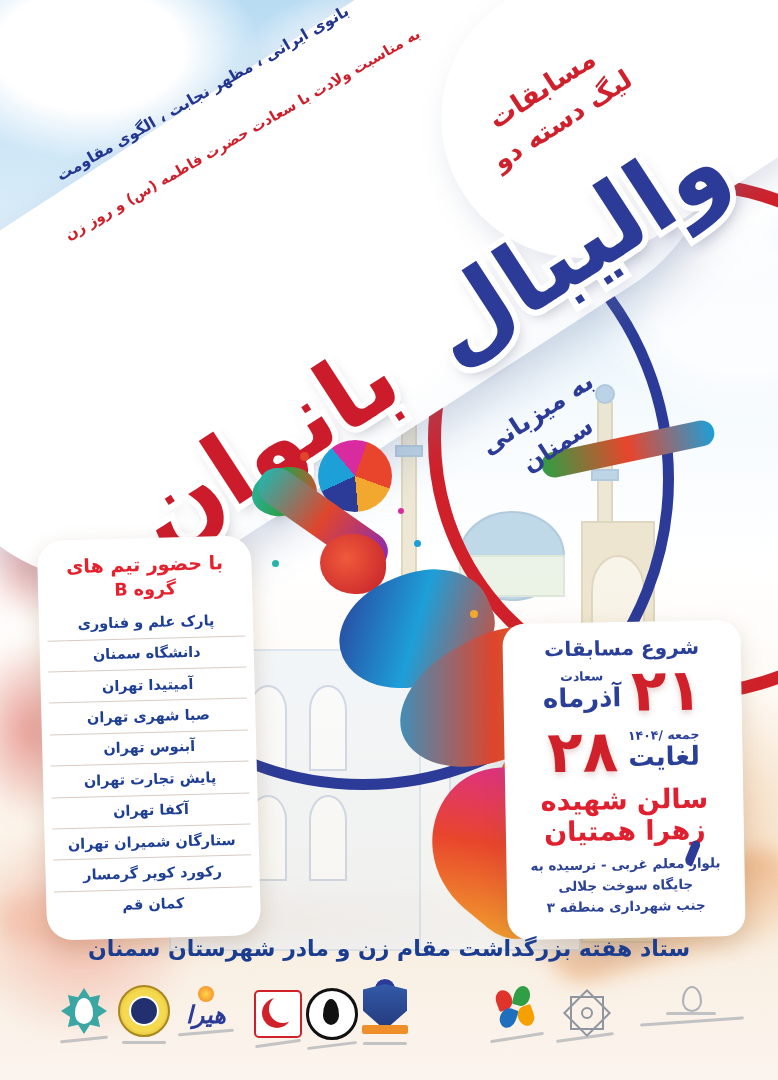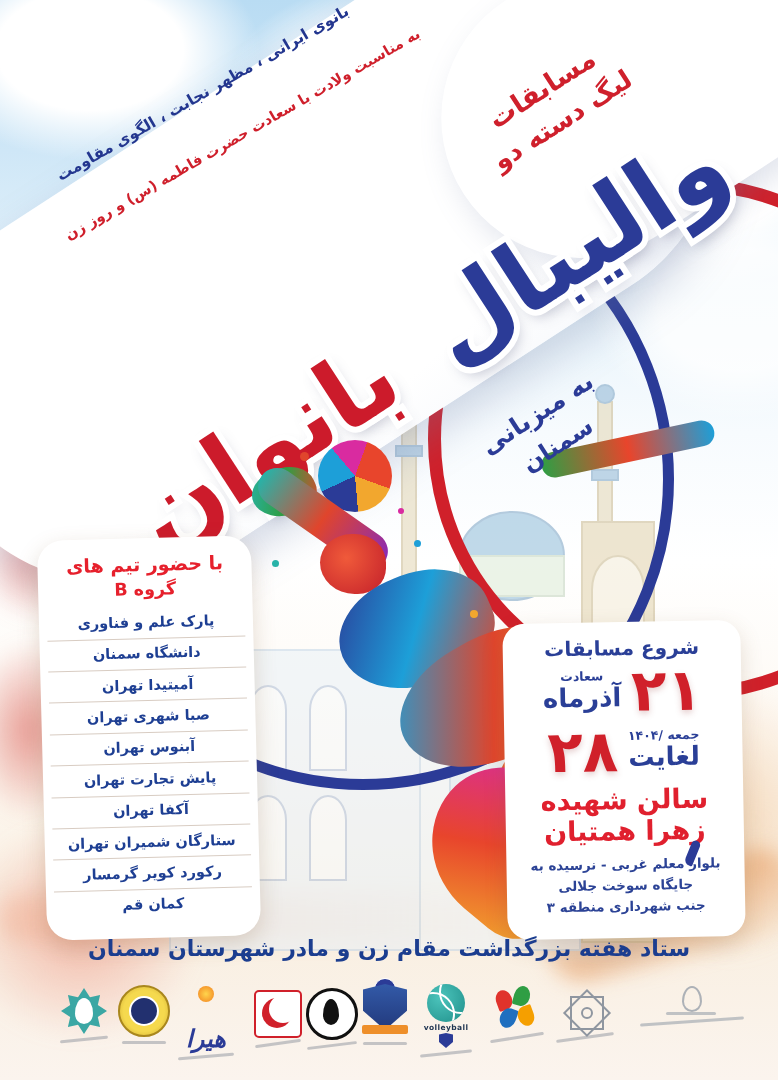--- a/index.html
+++ b/index.html
@@ -91,21 +91,21 @@
   .cap{height:3px;background:#8d949e;opacity:.5;border-radius:2px;margin-top:4px;}
   .star8{width:46px;height:46px;background:#3ba7a4;
     clip-path:polygon(50% 0,63% 20%,85% 15%,80% 37%,100% 50%,80% 63%,85% 85%,63% 80%,50% 100%,37% 80%,15% 85%,20% 63%,0 50%,20% 37%,15% 15%,37% 20%);
     position:relative;}
   .star8::after{content:"";position:absolute;left:14px;top:10px;width:18px;height:26px;background:#fff;
     border-radius:50% 50% 50% 50%/60% 60% 40% 40%;}
   .goldc{width:48px;height:48px;border-radius:50%;background:radial-gradient(#f5d94e 60%,#caa52a);
     border:2px solid #a9871d;display:flex;align-items:center;justify-content:center;}
   .goldc i{width:26px;height:26px;border-radius:50%;background:#22306f;border:2px solid #fff;}
   .hira-ball{width:16px;height:16px;border-radius:50%;background:radial-gradient(#ffd54d,#f2801f);margin-bottom:1px;}
-  .hira-word{color:#2b3b97;font-weight:bold;font-style:italic;font-size:24px;line-height:1;margin-top:24px;}
+  .hira-word{color:#2b3b97;font-weight:bold;font-style:italic;font-size:24px;line-height:1;}
   .crescent{width:44px;height:44px;border:2.5px solid #d0202a;border-radius:5px;position:relative;background:#fff;}
   .crescent::before{content:"";position:absolute;left:6px;top:6px;width:30px;height:30px;border-radius:50%;background:#d0202a;}
   .crescent::after{content:"";position:absolute;left:13px;top:3px;width:28px;height:28px;border-radius:50%;background:#fff;}
   .blackc{width:46px;height:46px;border-radius:50%;border:3.5px solid #111;position:relative;background:#fff;}
   .blackc::after{content:"";position:absolute;left:14px;top:8px;width:16px;height:26px;background:#111;
     border-radius:50% 50% 50% 50%/62% 62% 38% 38%;}
   .shield{width:46px;height:54px;position:relative;display:flex;flex-direction:column;align-items:center;}
   .shield .body{width:44px;height:46px;background:linear-gradient(#335aa8,#22397c);
     clip-path:polygon(0 12%,50% 0,100% 12%,100% 58%,50% 100%,0 58%);}
   .shield .ball{position:absolute;top:-6px;width:20px;height:20px;border-radius:50%;
@@ -294,28 +294,20 @@
       <div class="cap" style="width:50px;transform:rotate(-7deg);"></div>
     </div>
     <div class="logo" style="left:362px;top:4px;">
       <div class="shield">
         <span class="ball"></span>
           <span class="body"></span>
           <span class="banner"></span>
       </div>
       <div class="cap" style="width:44px;"></div>
     </div>
-    <div class="logo" style="left:420px;top:4px;">
-      <div class="vb">
-        <div class="ballc"></div>
-        <div class="word">volleyball</div>
-        <div class="mini"></div>
-      </div>
-      <div class="cap" style="width:52px;transform:rotate(-6deg);"></div>
-    </div>
     <div class="logo" style="left:490px;top:6px;">
       <div class="colorful">
           <i></i>
           <i></i>
           <i></i>
           <i></i>
         </div>
       <div class="cap" style="width:54px;transform:rotate(-9deg);"></div>
     </div>
     <div class="logo" style="left:556px;top:10px;">

